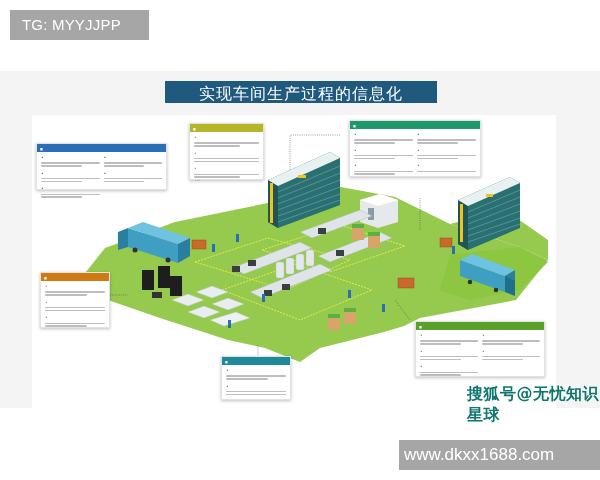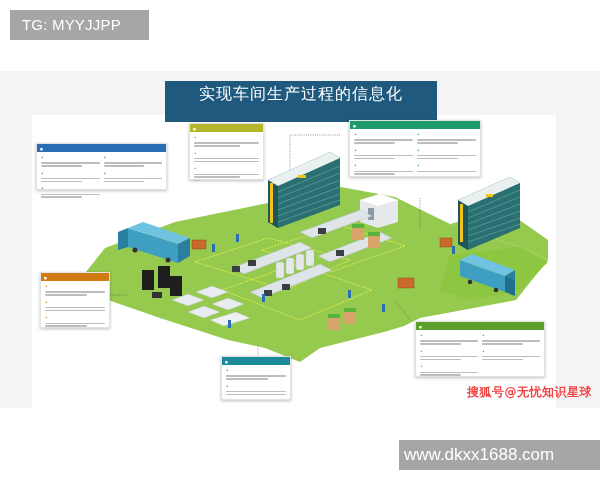--- a/index.html
+++ b/index.html
@@ -19,21 +19,21 @@
 
   .frame {
     position: absolute; left: 0; top: 71px; width: 600px; height: 337px;
     background: #f4f4f4;
   }
   .canvas {
     position: absolute; left: 32px; top: 115px; width: 524px; height: 293px;
     background: #ffffff;
   }
   .title-banner {
-    position: absolute; left: 165px; top: 81px; width: 272px; height: 41px;
+    position: absolute; left: 165px; top: 81px; width: 272px; height: 22px;
     background: #1f5a7e; color: #ffffff; font-size: 16px; line-height: 25px;
     text-align: center; letter-spacing: 1px;
   }
 
   svg.scene { position: absolute; left: 0; top: 0; width: 600px; height: 480px; }
 
   .panel {
     position: absolute; background: #ffffff;
     box-shadow: 0 1px 3px rgba(0,0,0,0.25); border: 1px solid #e2e2e2;
     font-size: 4px; color: #666;
@@ -52,21 +52,21 @@
   .panel .line.s { width: 70%; }
 
   .p-blue .ph { background: #2a6fb5; } .p-blue .it { color: #2a6fb5; }
   .p-olive .ph { background: #b5b52a; } .p-olive .it { color: #9a9a1c; }
   .p-green .ph { background: #1e9a6a; } .p-green .it { color: #1e9a6a; }
   .p-orange .ph { background: #d27a12; } .p-orange .it { color: #d27a12; }
   .p-teal .ph { background: #1d8a9a; } .p-teal .it { color: #1d8a9a; }
   .p-lime .ph { background: #5aa02a; } .p-lime .it { color: #5aa02a; }
 
   .sohu-mark {
-    position: absolute; left: 467px; top: 384px; font-size: 12px; color: #ef4444;
+    position: absolute; left: 467px; top: 384px; font-size: 16px; color: #0f766e;
     font-weight: bold; letter-spacing: 0.5px; text-shadow: 0 0 2px #fff, 0 0 2px #fff;
   }
 </style>
 </head>
 <body>
 
 <div class="watermark-tl">TG: MYYJJPP</div>
 
 <div class="frame"></div>
 <div class="canvas"></div>

